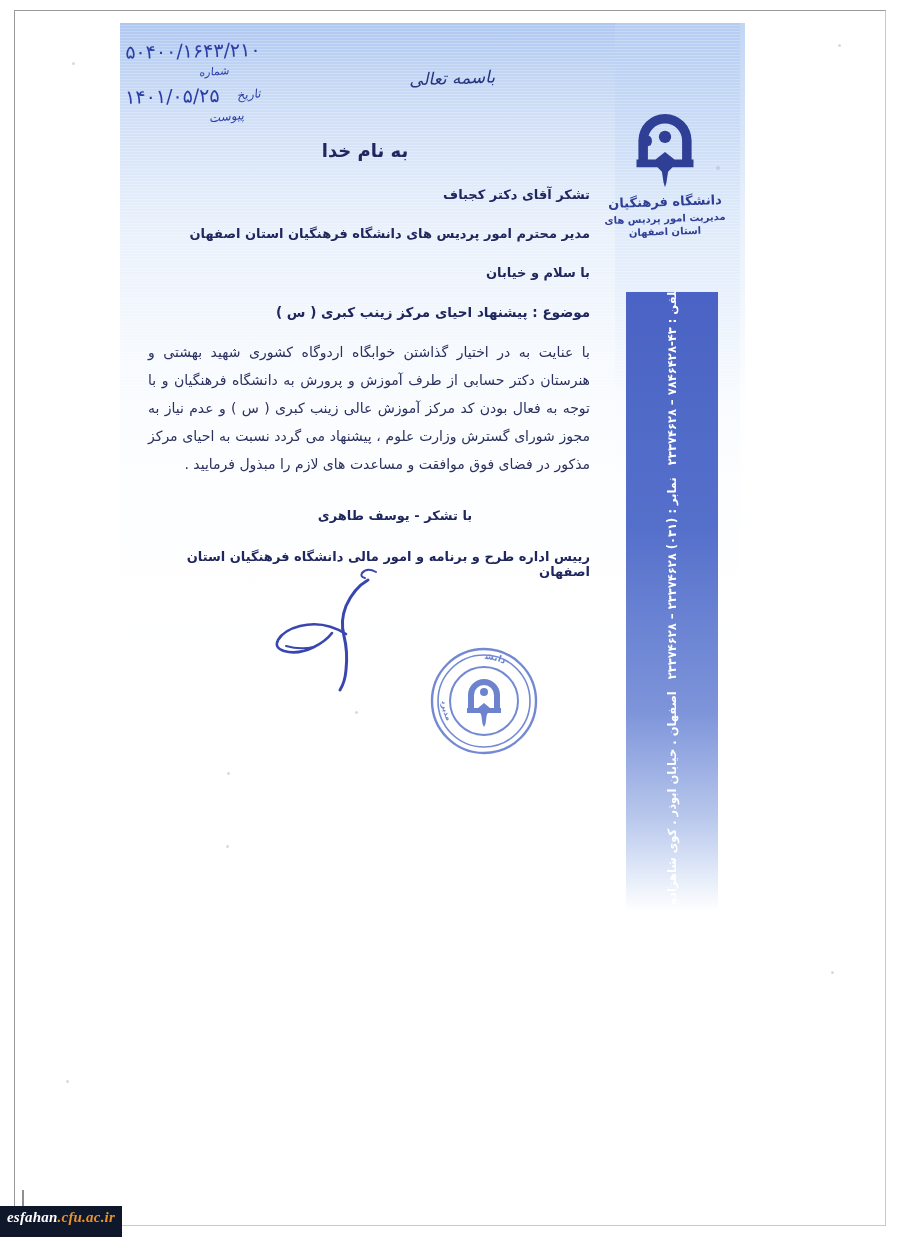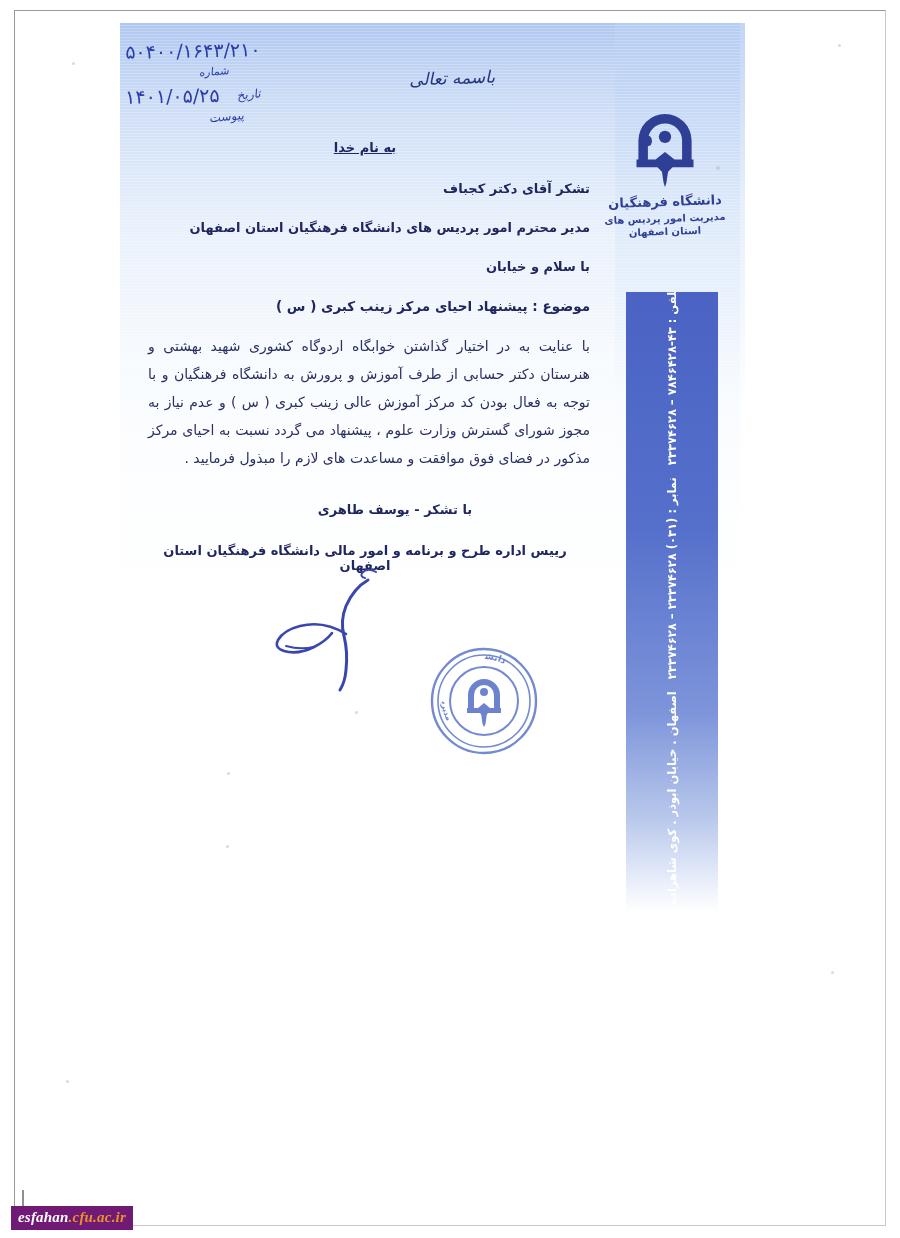--- a/index.html
+++ b/index.html
@@ -229,23 +229,22 @@
     left: 140px;
     top: 140px;
     width: 450px;
     direction: rtl;
     color: #20275e;
     font-family: "DejaVu Sans", "Liberation Sans", sans-serif;
   }
   .line-center {
     text-align: center;
     font-weight: bold;
-    font-size: 13px;
+    font-size: 18px;
     margin: 0 0 26px 0;
-    text-decoration: underline;
   }
   .line-right {
     text-align: right;
     font-weight: bold;
     font-size: 13px;
     margin: 0 0 24px 0;
   }
   .subject {
     text-align: right;
     font-weight: bold;
@@ -261,21 +260,21 @@
     color: #2a3060;
   }
   .sign-thanks {
     text-align: center;
     font-weight: bold;
     font-size: 13px;
     margin: 30px 0 26px 0;
     padding-left: 60px;
   }
   .sign-title {
-    text-align: center;
+    text-align: right;
     font-weight: bold;
     font-size: 13px;
     margin: 0;
   }
 
   
   .signature {
     position: absolute;
     left: 250px;
     top: 560px;
@@ -291,29 +290,29 @@
     top: 645px;
     width: 112px;
     height: 112px;
     pointer-events: none;
     opacity: .88;
   }
 
   
   .footer-wm {
     position: absolute;
-    left: 11px;
+    left: 0;
     top: 1206px;
-    background: #701a75;
+    background: #0f172a;
     color: #ffffff;
     font-family: "Liberation Serif", "DejaVu Serif", serif;
     font-style: italic;
     font-weight: bold;
     font-size: 15px;
-    padding: 3px 7px 4px 7px;
+    padding: 3px 7px 11px 7px;
     direction: ltr;
     letter-spacing: .2px;
   }
   .footer-wm .dom { color: #e8922a; }
   .wm-tick {
     position: absolute;
     left: 22px;
     top: 1190px;
     width: 2px;
     height: 16px;

